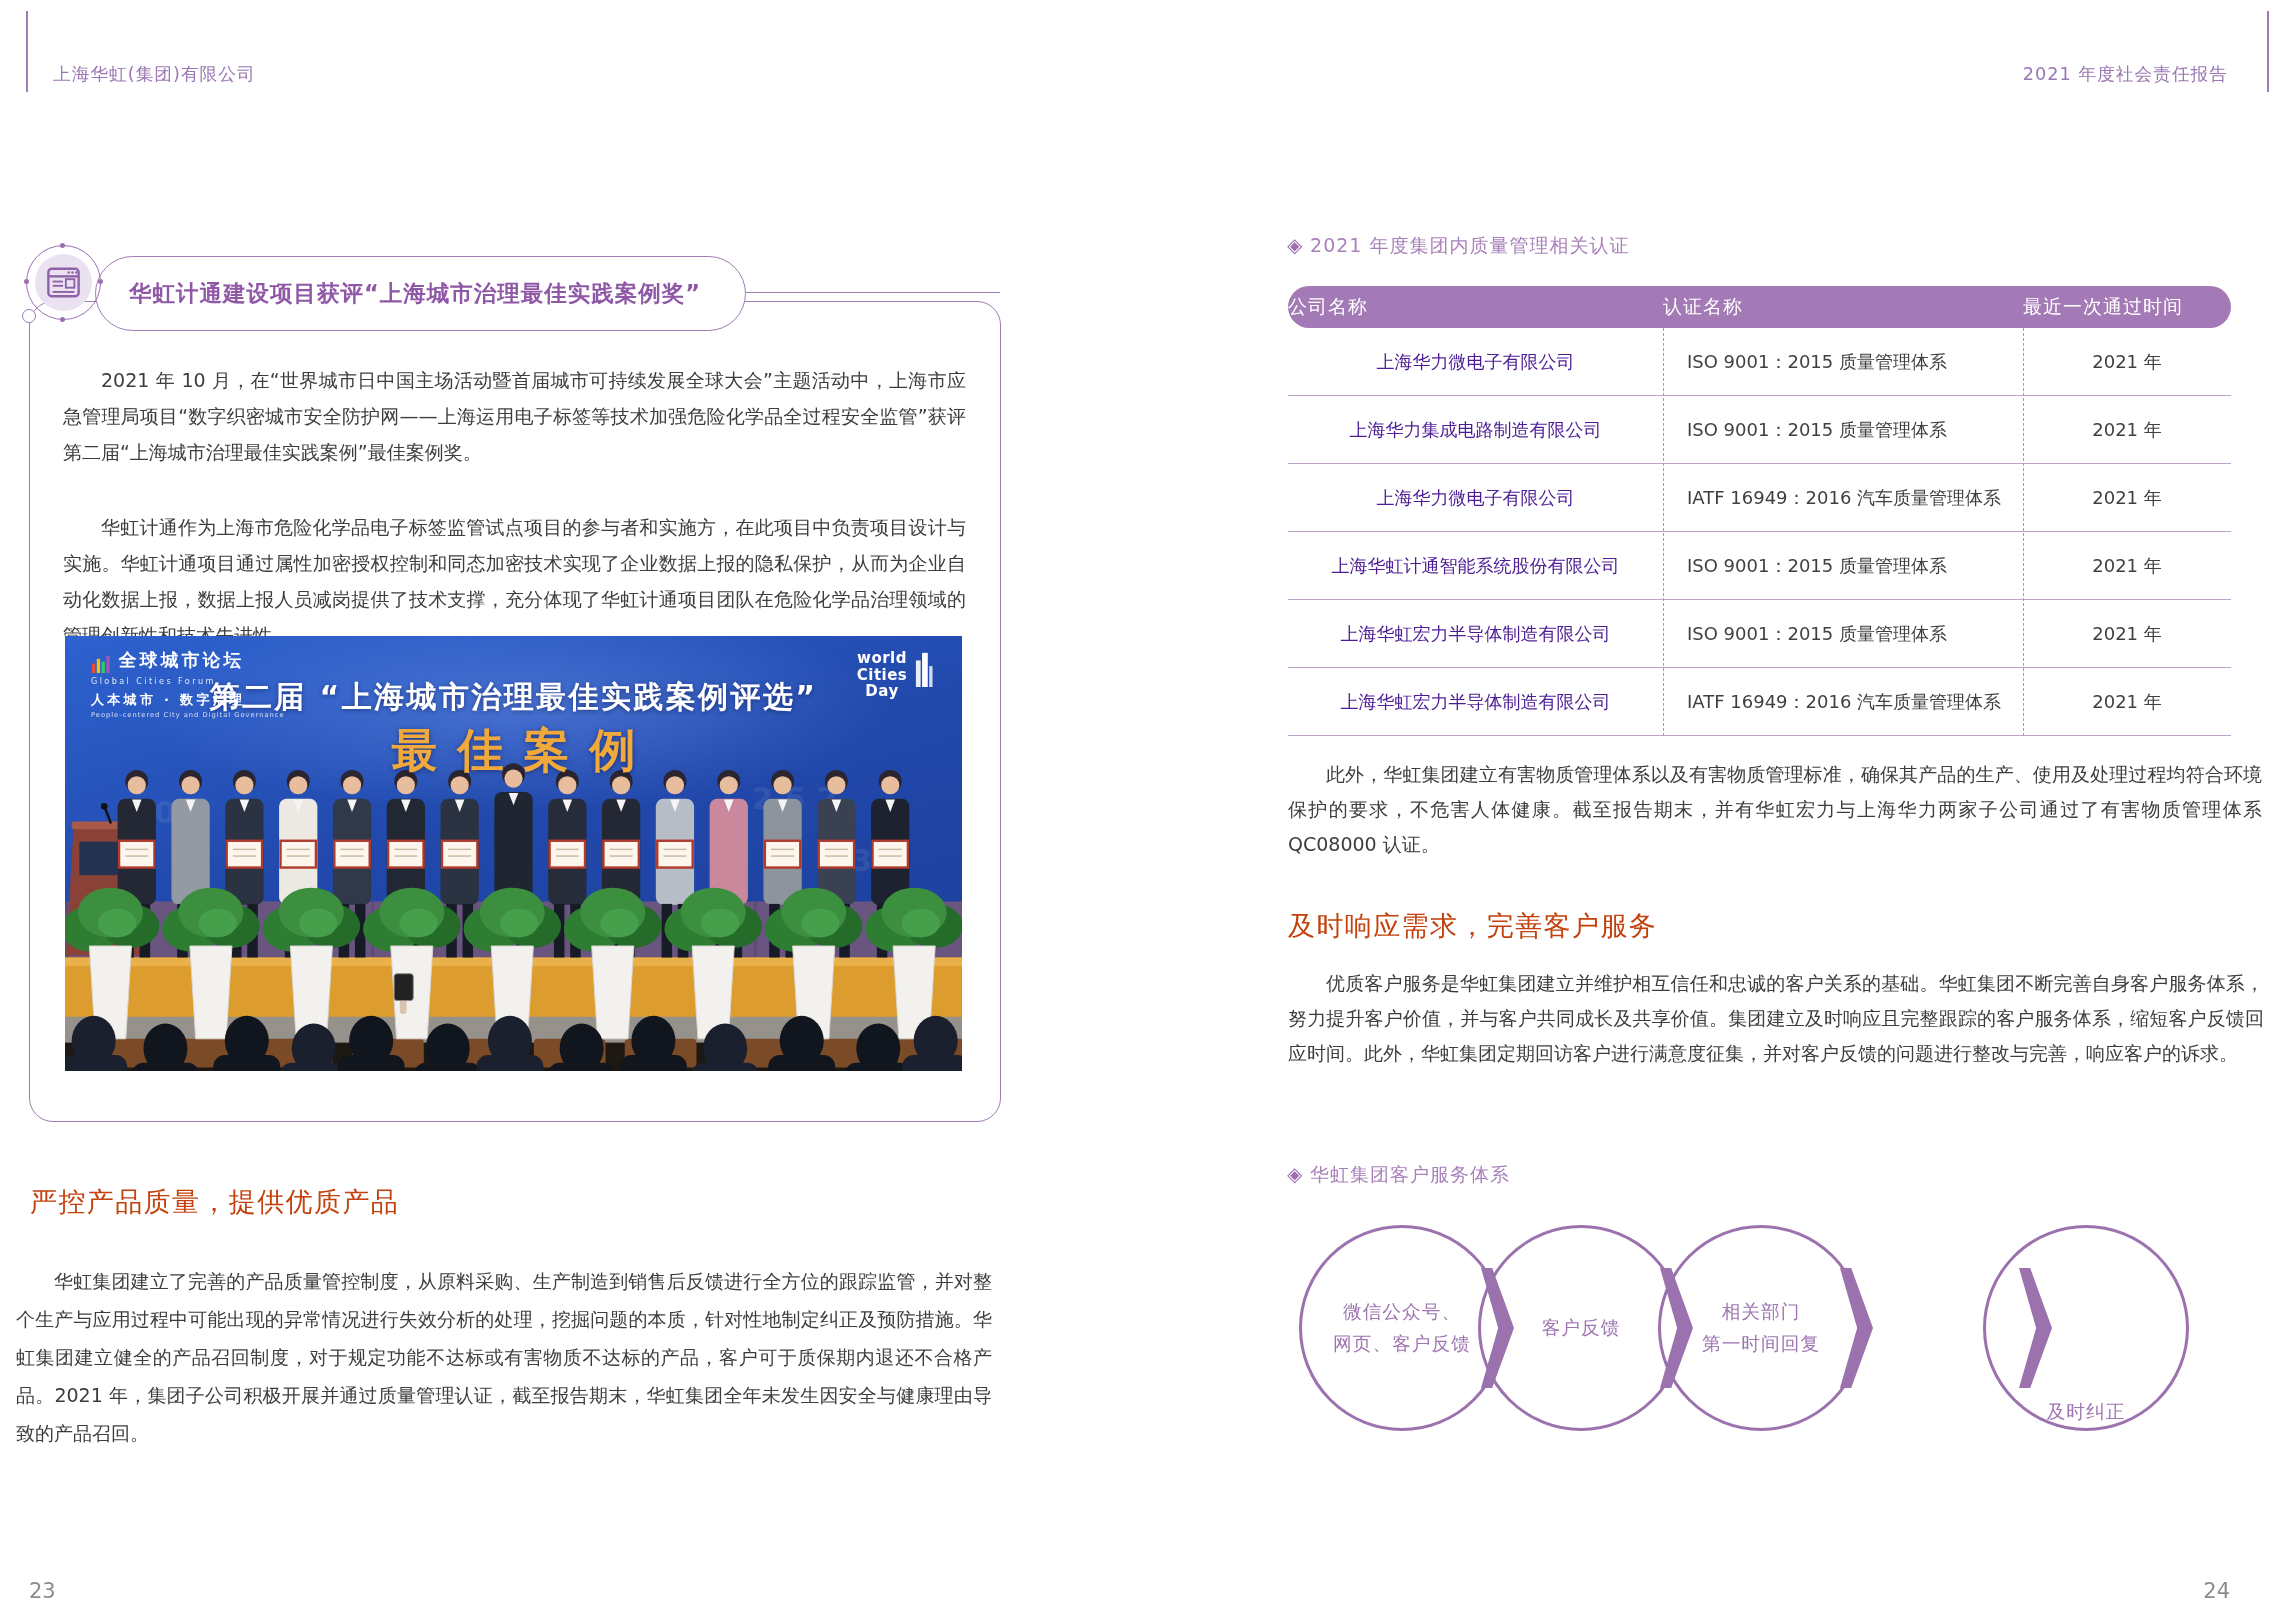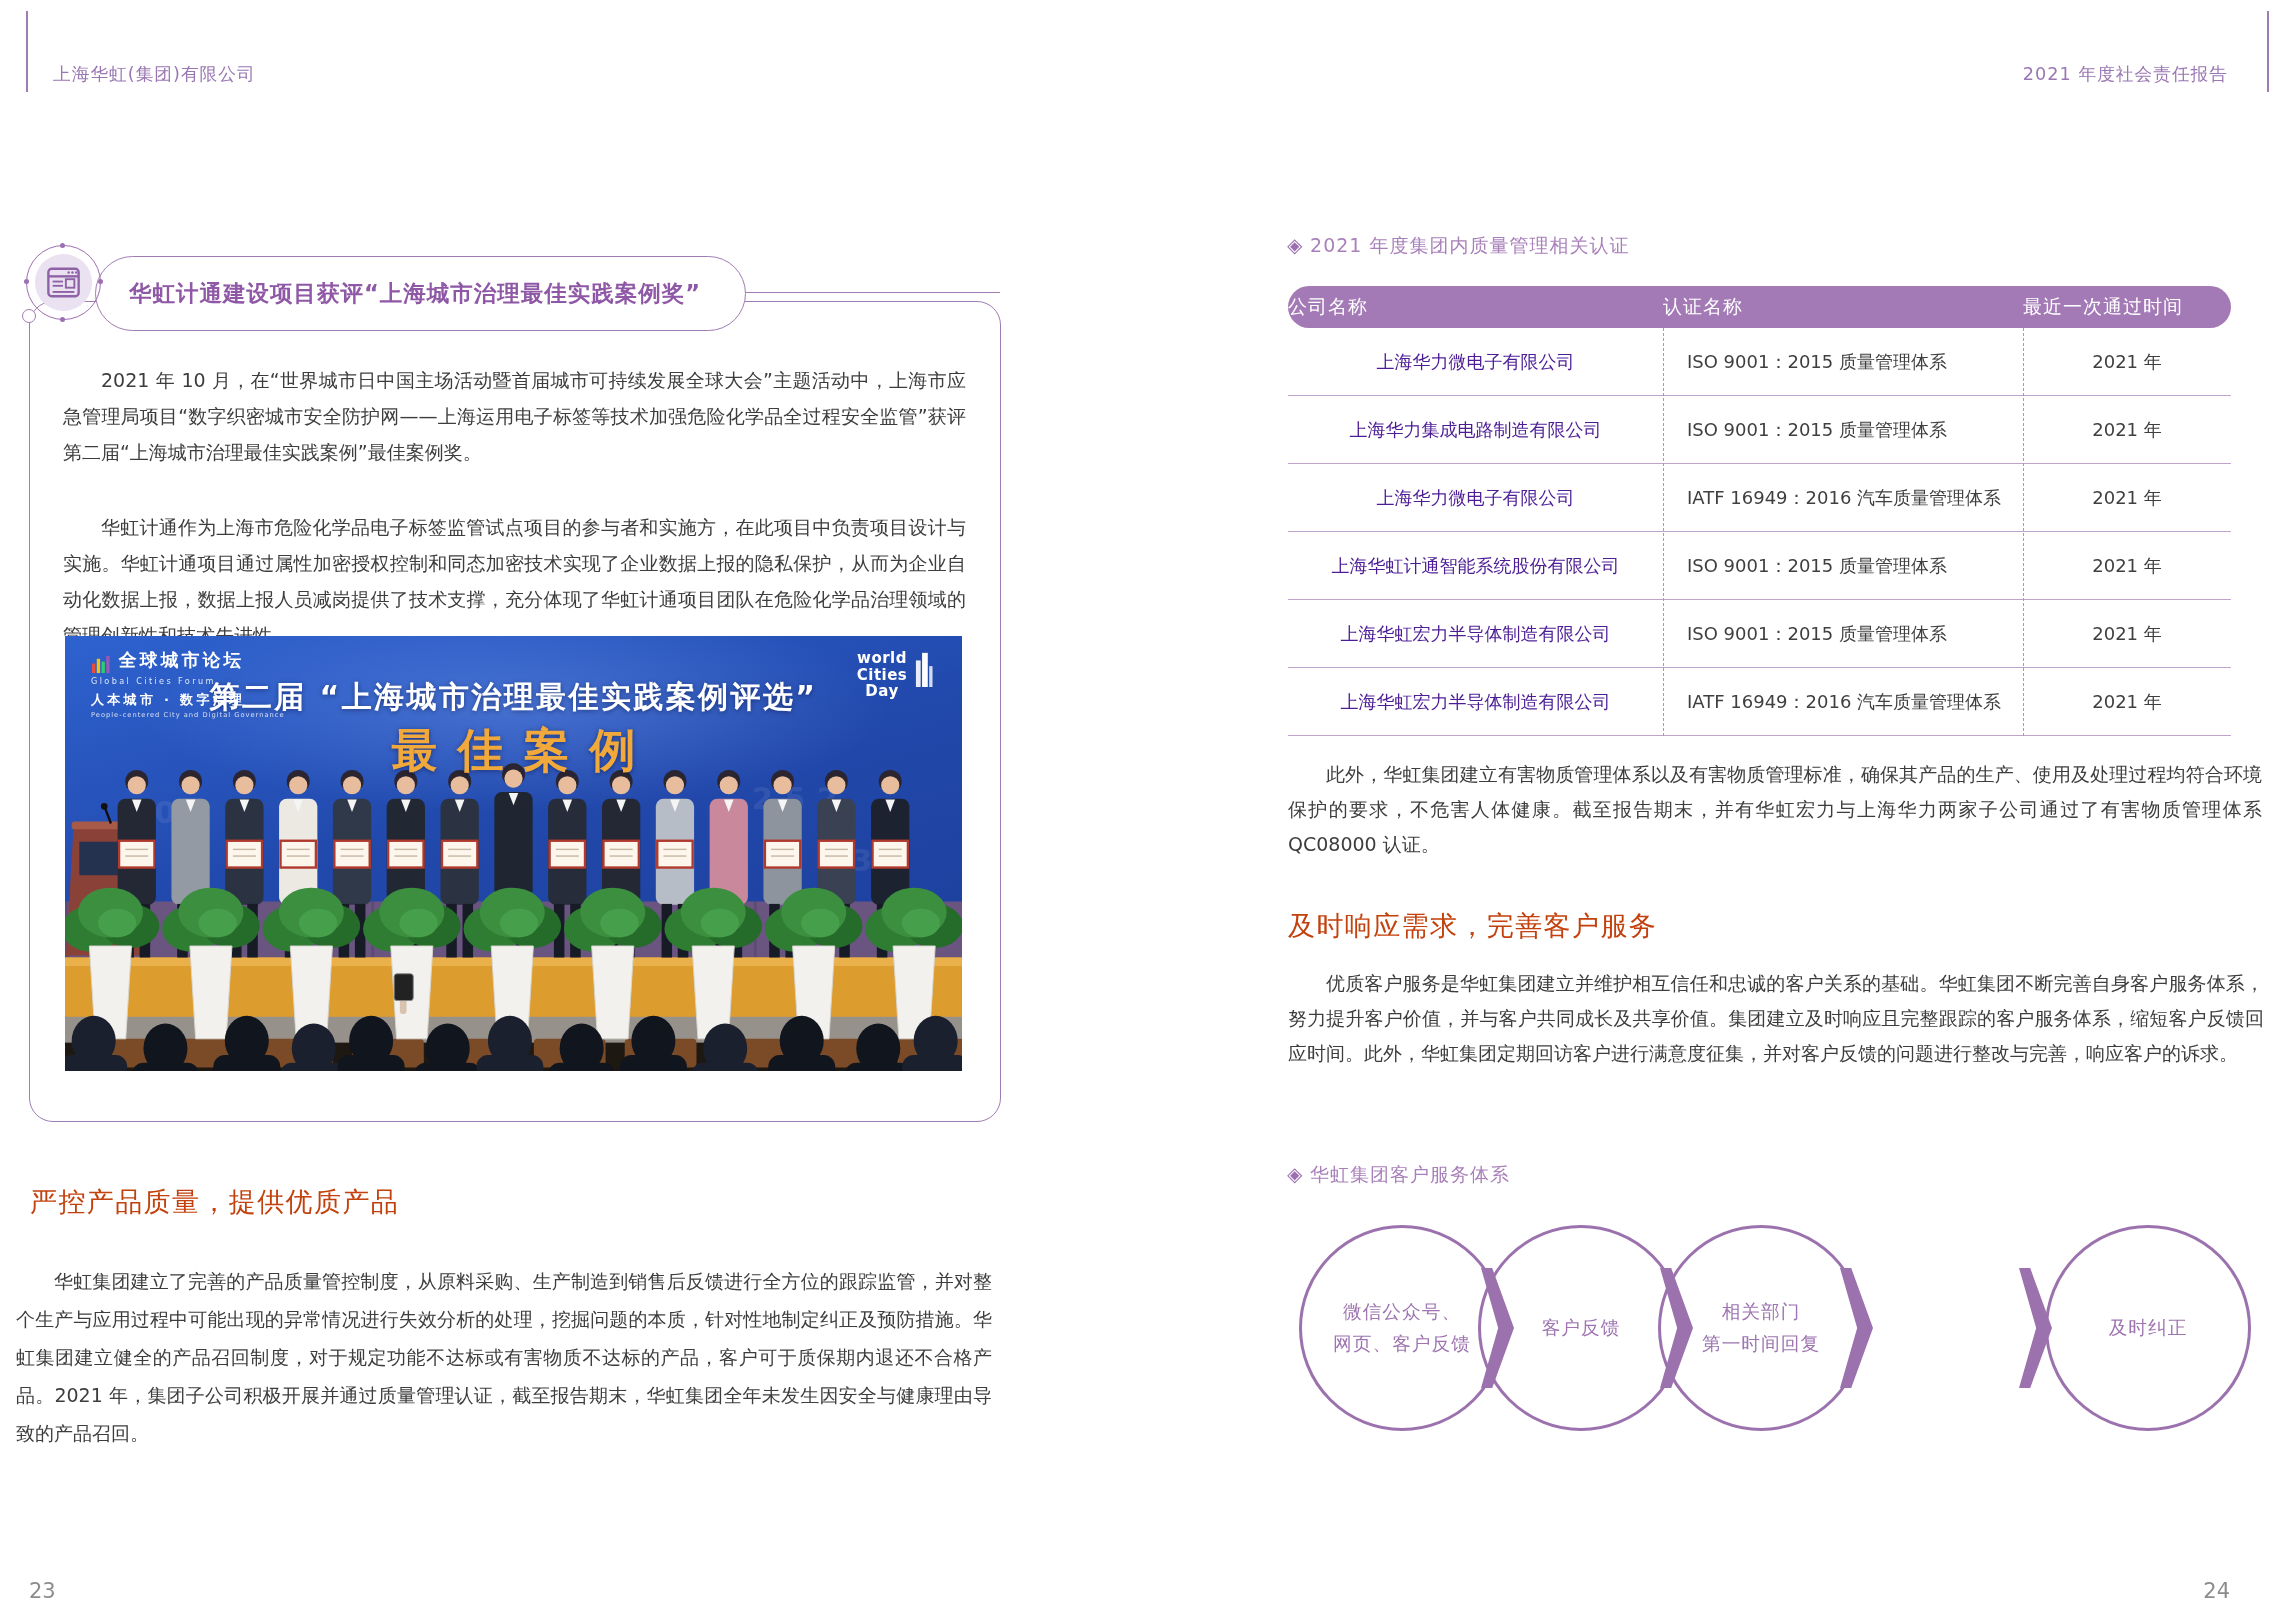--- a/index.html
+++ b/index.html
@@ -444,21 +444,21 @@
       <span>网页、客户反馈</span>
     </div>
     <div class="flow-circle" style="left:190px;top:2.4px;">
       <span>客户反馈</span>
 
     </div>
     <div class="flow-circle" style="left:370px;top:2.4px;">
       <span>相关部门</span>
       <span>第一时间回复</span>
     </div>
-    <div class="flow-circle" style="left:757px;top:2.4px;">
+    <div class="flow-circle" style="left:695px;top:2.4px;justify-content:flex-end;">
       <span>及时纠正</span>
 
     </div>
     <div class="chev" style="left:193px;top:45px;"></div>
     <div class="chev" style="left:372px;top:45px;"></div>
     <div class="chev" style="left:552px;top:45px;"></div>
     <div class="chev" style="left:731px;top:45px;"></div>
   </div>
 
   <div class="page-num" style="right:65px;top:1579px;">24</div>

